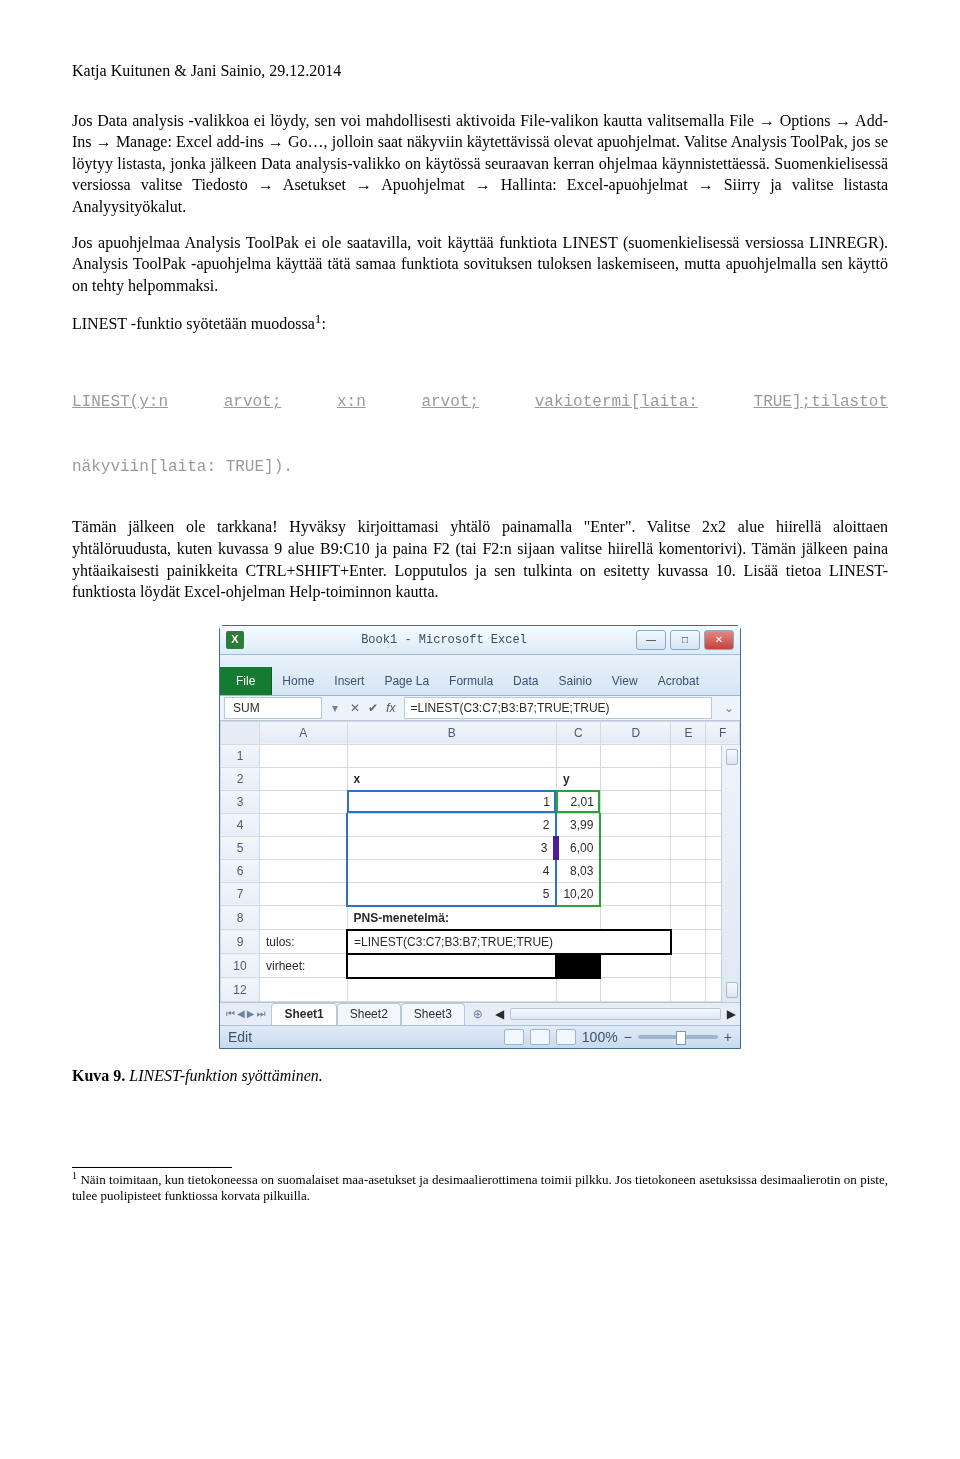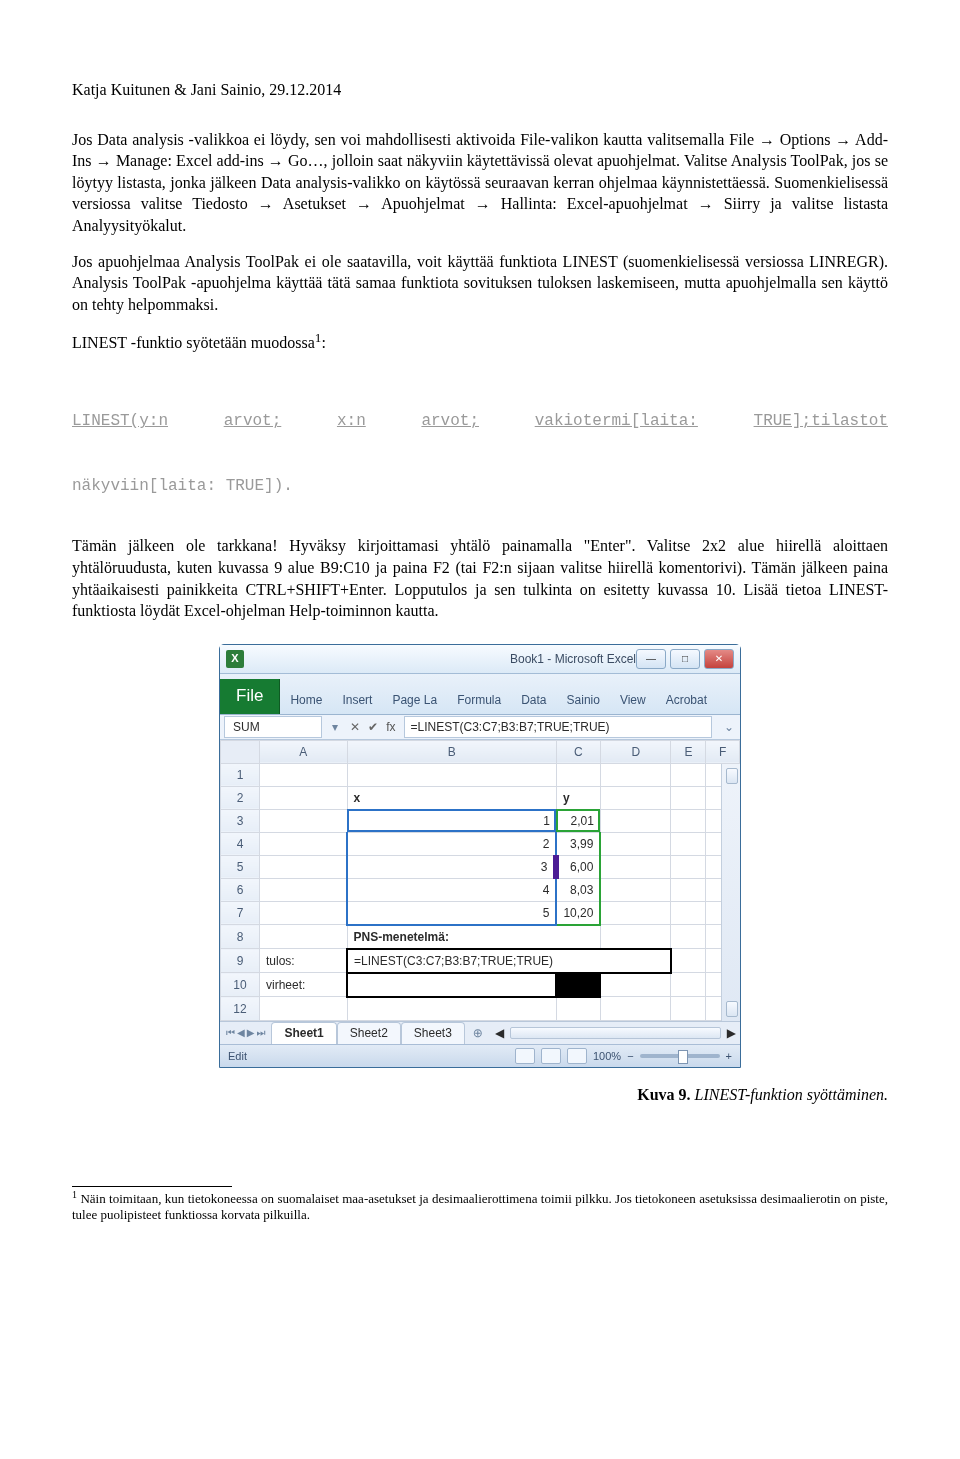--- a/index.html
+++ b/index.html
@@ -6,30 +6,30 @@
     margin: 0;
     font-family: "Times New Roman", serif;
     font-size: 16px;
     color: #000;
     background: #fff;
     padding: 60px 72px 40px 72px;
     width: 960px;
     box-sizing: border-box;
     line-height: 1.35;
   }
-  .header-line { font-size: 16px; margin-bottom: 28px; margin-top: 19px; }
+  .header-line { font-size: 16px; margin-bottom: 28px; }
   p { margin: 4px 0 14px 0; text-align: justify; }
   .code-block {
     font-family: "Courier New", monospace;
     color: #9a9a9a;
     margin: 10px 0 16px 0;
     white-space: pre-wrap;
   }
   .code-block .line1 { display:flex; justify-content:space-between;text-decoration:underline; }
-  .caption { text-align:right; margin: 16px 0 42px 0; }
+  .caption { text-align:left; margin: 16px 0 42px 0; }
   .caption b { font-weight: bold; }
   .caption i { font-style: italic; }
   hr.footnote-sep { border:none; border-top:1px solid #000; width:160px; margin: 80px 0 2px 0; }
   .footnote { font-size: 13px; line-height:1.25; text-align: justify; }
   .footnote sup { font-size: 10px; }
 
   
   .excel-wrap { display:flex; justify-content:center; margin: 22px 0 6px 0; }
   .excel {
     width: 520px;
@@ -45,53 +45,53 @@
     display:flex; align-items:center; padding:4px 6px;
     background: linear-gradient(#f7fbff,#dceaf7);
     border-bottom:1px solid #a3bcd6;
   }
   .titlebar .xl-icon {
     width:18px;height:18px; background:#2d7d3a;
     display:flex;align-items:center;justify-content:center;
     color:#fff;font-weight:bold;font-size:11px;border-radius:2px;
     margin-right:8px;
   }
-  .titlebar .title { flex:1; text-align:right; color:#3b4c63; }
+  .titlebar .title { flex:1; text-align:center; color:#3b4c63;font-family:Liberation Mono, monospace; }
   .win-btns { display:flex; gap:4px; }
   .win-btn {
     width:28px;height:18px;background:linear-gradient(#f5f9ff,#d4e4f4);
     border:1px solid #8aa9c7;border-radius:3px;
     display:flex;align-items:center;justify-content:center;font-size:10px;color:#333;
   }
   .win-btn.close { background:linear-gradient(#e48a86,#c4423d); color:#fff;}
   .ribbon-tabs {
     display:flex; align-items:flex-end;
     background: linear-gradient(#e9f1fa,#d6e6f5);
     border-bottom:1px solid #9bb5d0;
     padding: 0 0 0 0;
   }
   .file-tab {
     background:#167b32; color:#fff; padding:6px 16px;
-    font-size:17px; border-right:1px solid #0e5a23;
+    font-size:12px; border-right:1px solid #0e5a23;
   }
   .ribbon-tab {
     padding:6px 10px; color:#3a5373; font-size:12px;margin-top:12px;
   }
   .name-fx-bar {
     display:flex; align-items:center; background:#edf3fb;
     border-bottom:1px solid #b6c8dd; height:24px;
   }
   .name-box {
     width:80px; padding:2px 8px; border-right:1px solid #b6c8dd;
     background:#fff; margin:2px 4px;
     border:1px solid #b6c8dd;
   }
   .fx-dd { padding:0 6px; color:#6e85a0; }
   .fx-ctrl { display:flex; gap:8px; padding:0 6px; color:#666; }
-  .fx-label { color:#555;}
+  .fx-label { font-style:italic; color:#555;}
   .formula-input {
     flex:1; background:#fff; border:1px solid #b6c8dd; margin:2px 6px 2px 2px;
     padding:2px 6px; font-size:12px;
   }
   .fx-expand { padding:0 6px; color:#6e85a0; }
   .sheet-area { background:#fff; position:relative; }
   table.grid { border-collapse:collapse; width:100%; }
   table.grid th, table.grid td {
     border:1px solid #d4d9e2; height:22px; padding:0 6px;
     font-size:12px; text-align:left; background:#fff;
@@ -127,21 +127,21 @@
   }
   .tab-nav { display:flex; gap:2px; padding:0 6px; color:#6e85a0; font-size:10px;}
   .sheet-tab { padding:2px 12px; border:1px solid #b8c7da; border-bottom:none; background:#f3f7fd; border-radius:4px 4px 0 0;}
   .sheet-tab.active { background:#fff; font-weight:bold; }
   .sheet-add { padding:0 8px; color:#6e85a0; }
   .hscroll { flex:1; display:flex; align-items:center; padding:0 4px; gap:6px;}
   .hscroll .track { flex:1; height:10px; background:linear-gradient(#f7faff,#dde7f3); border:1px solid #b6c5d8; border-radius:2px; }
   .statusbar {
     display:flex; align-items:center; justify-content:space-between;
     background:linear-gradient(#e2ebf6,#c9d9ec); height:22px; padding:0 8px;
-    border-top:1px solid #a9bdd6; font-size:11px; color:#3c5270;
+    border-top:1px solid #a9bdd6; font-size:14px; color:#3c5270;
   }
   .zoom { display:flex; align-items:center; gap:6px;padding-left:35px; }
   .zoom .slider { width:80px; height:4px; background:#9fb4cd; position:relative; border-radius:2px;}
   .zoom .slider::after { content:""; position:absolute; left:38px; top:-4px; width:8px; height:12px; background:#fff; border:1px solid #7d95b2;}
   .viewbtn { width:18px;height:14px;border:1px solid #9fb4cd;background:#f2f7fd; border-radius:2px;}
 </style>
 </head>
 <body>
 
 <div class="header-line">Katja Kuitunen &amp; Jani Sainio, 29.12.2014</div>

